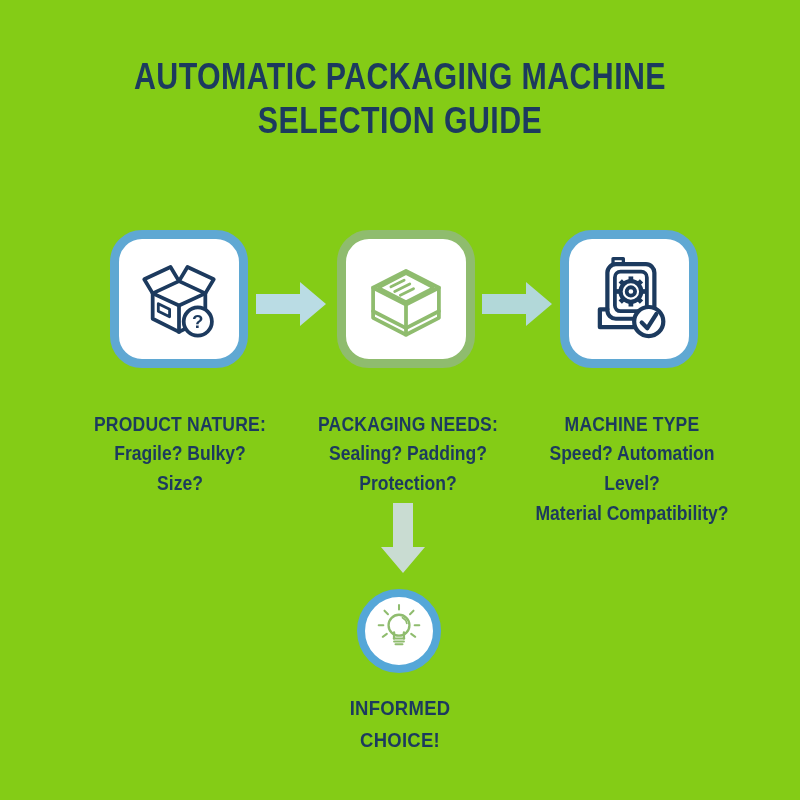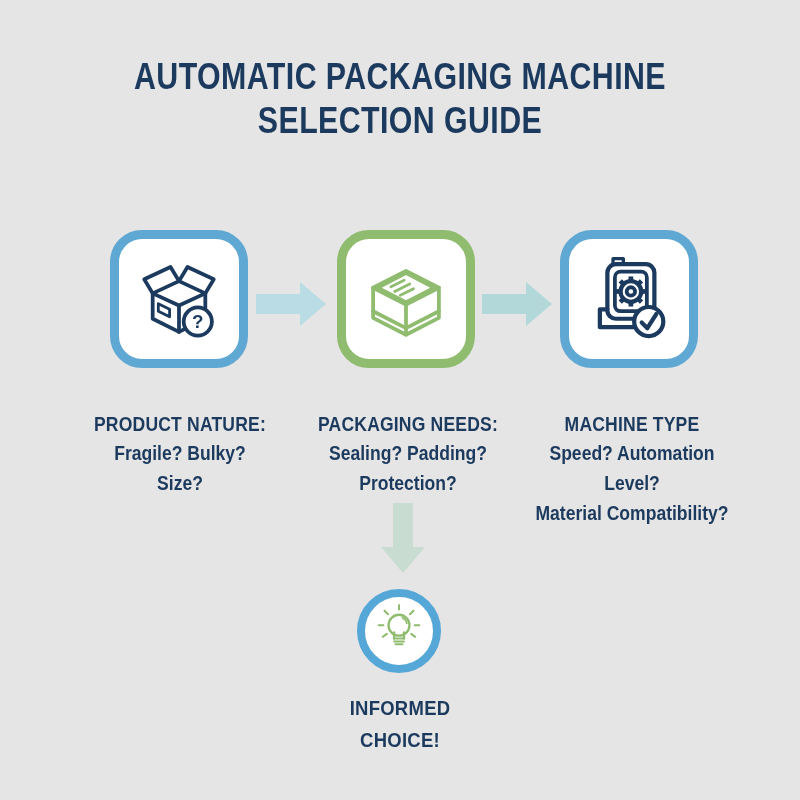--- a/index.html
+++ b/index.html
@@ -46,21 +46,21 @@
   .result-label{
     position:absolute;top:692px;left:0;width:800px;text-align:center;
     font-size:21px;font-weight:700;line-height:1.5;letter-spacing:0.3px;
     transform:scaleX(0.88);transform-origin:50% 50%;
   }
   .result-label span{display:block;}
 </style>
 </head>
 <body>
 
-<div class="canvas" style="background: #e5e5e5;">
+<div class="canvas" style="background: #84cc16;">
 
   <h1 class="title" style="color: rgb(28, 58, 94);">
     <span class="tline">AUTOMATIC PACKAGING MACHINE</span>
     <span class="tline">SELECTION GUIDE</span>
   </h1>
 
   <div class="card card-1" style="border-color: rgb(95, 168, 211);">
     <svg width="94" height="94" viewBox="0 0 100 100">
       <g fill="none" stroke-width="4" stroke-linejoin="round" stroke-linecap="round" style="stroke: rgb(28, 58, 94);">
         <path d="M22,44 L50,31 L78,44 L50,57 Z"></path>

